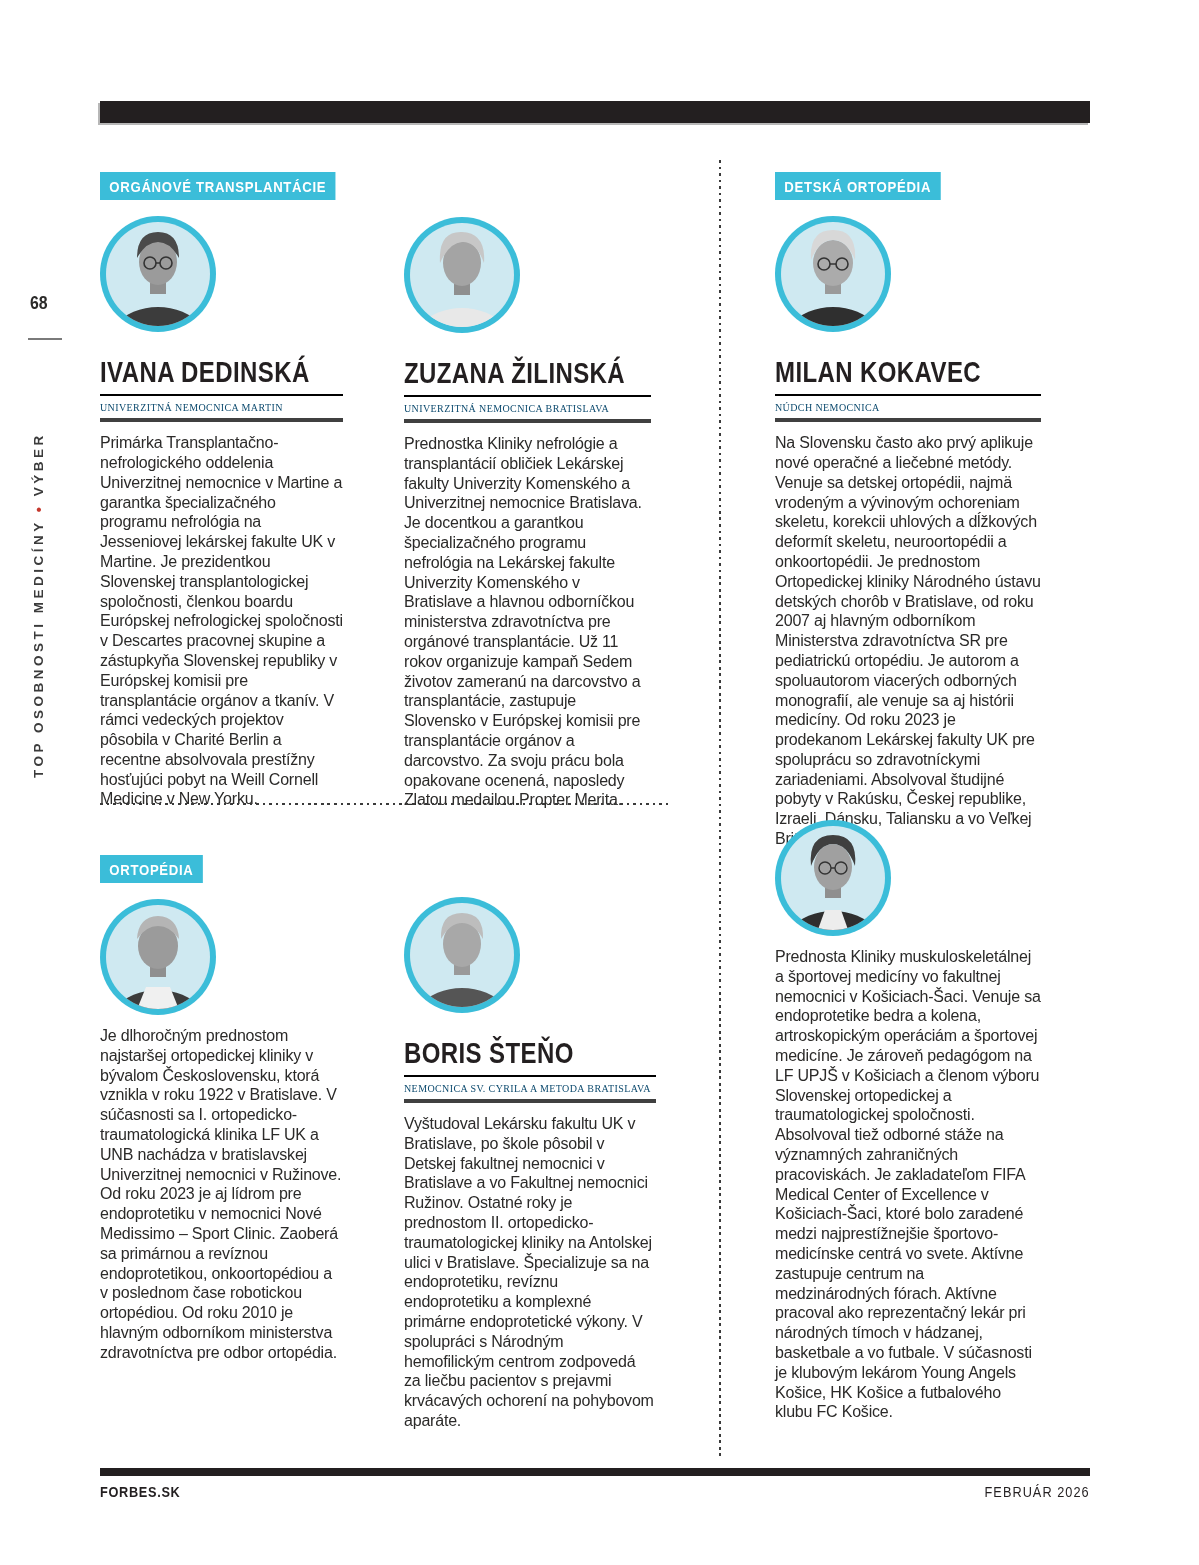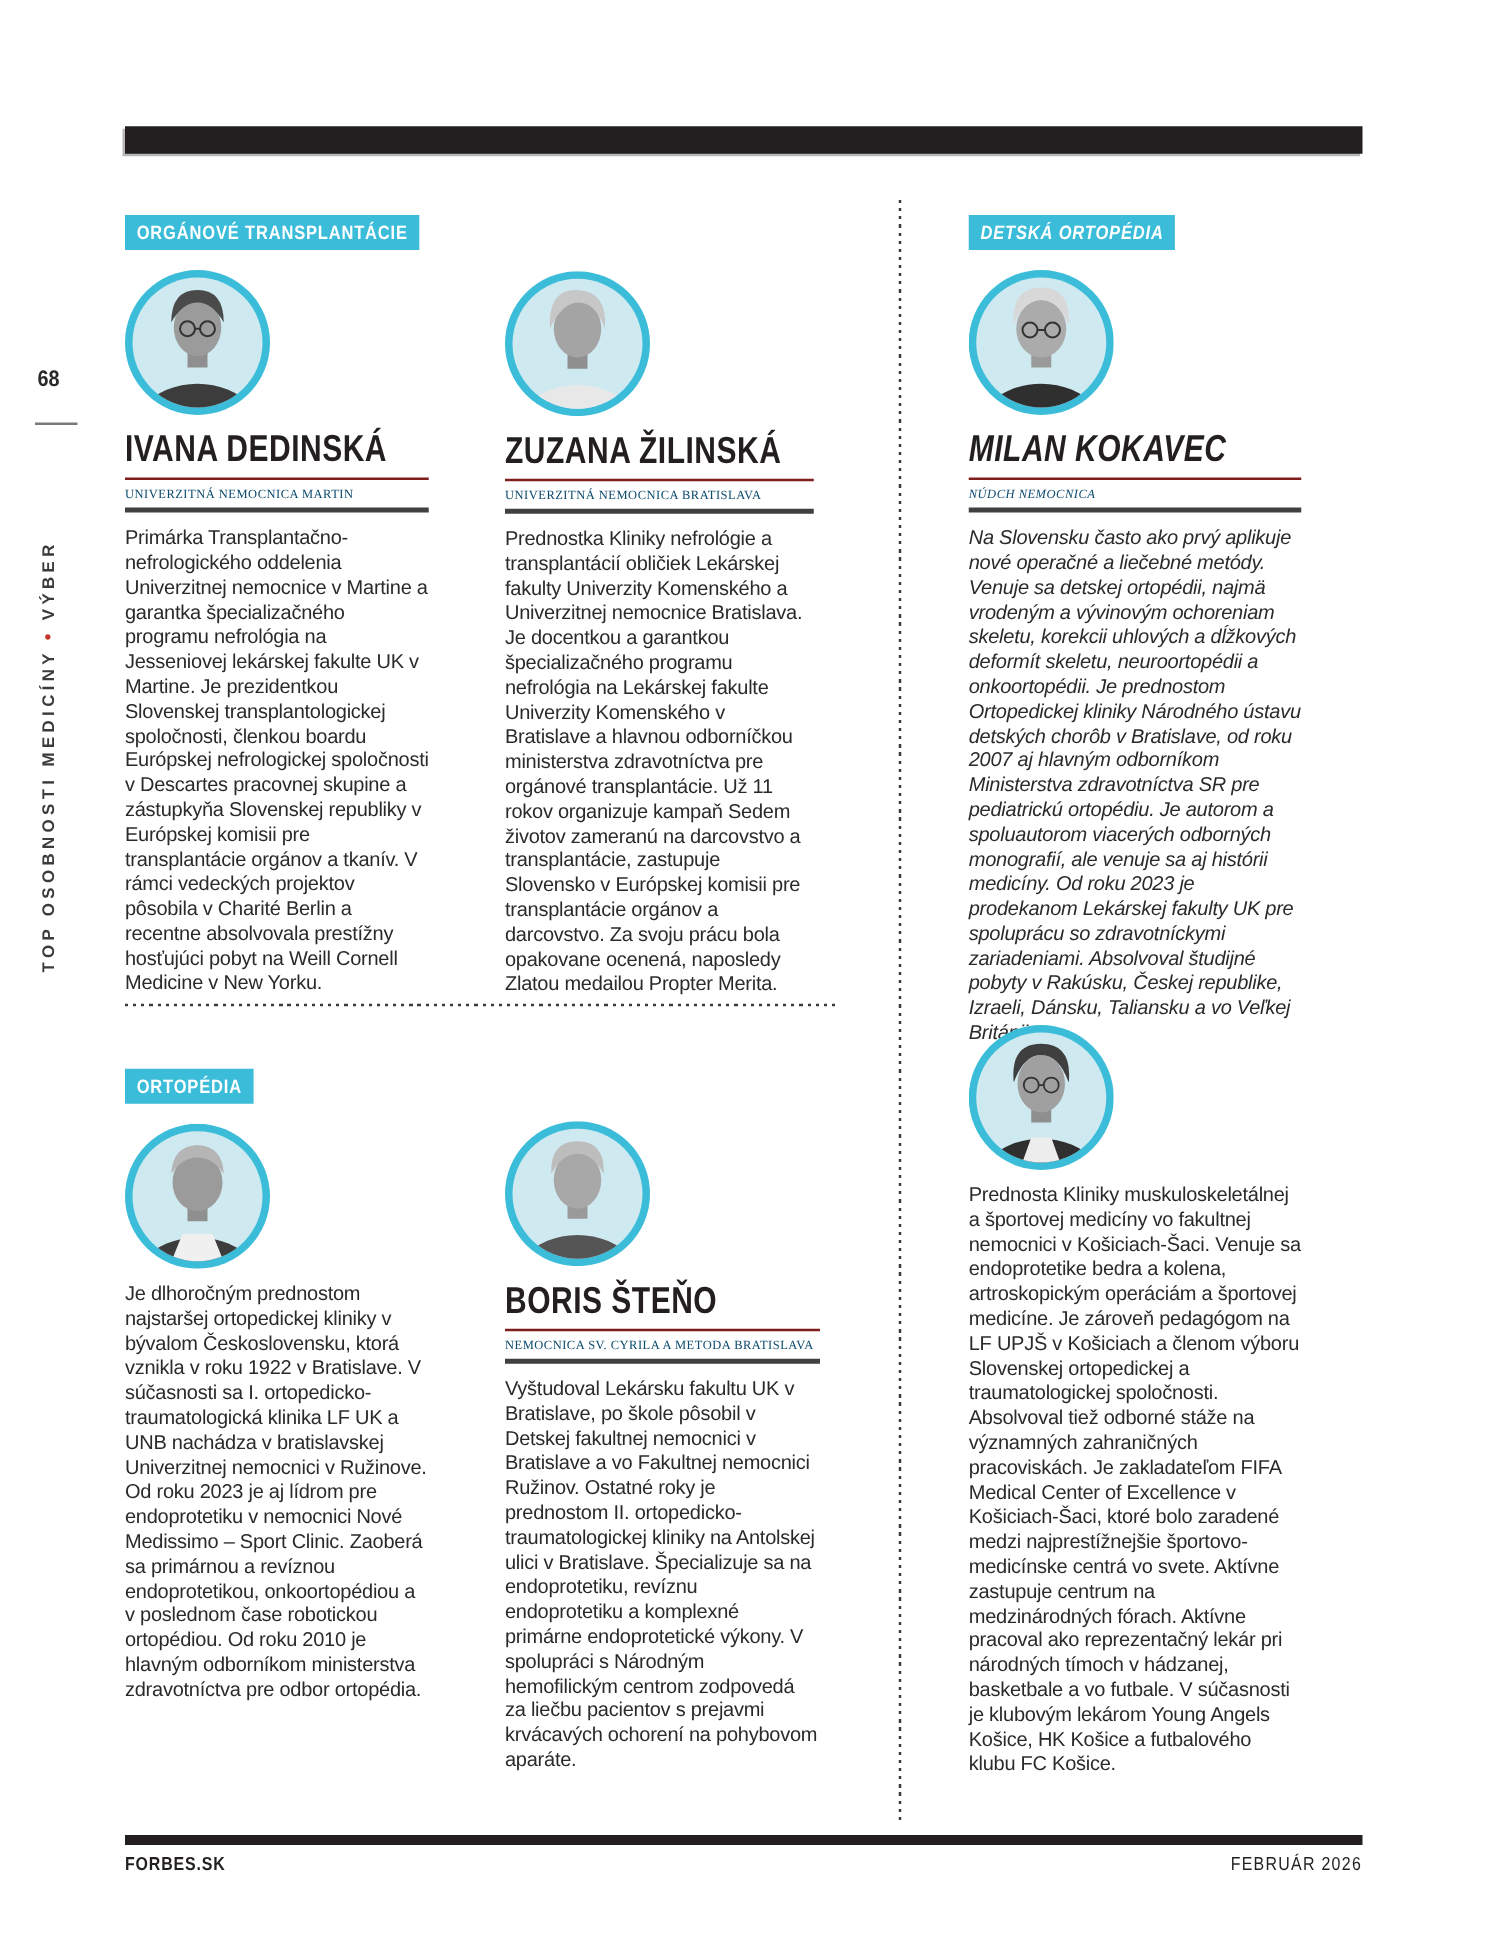--- a/index.html
+++ b/index.html
@@ -10,30 +10,30 @@
   .pagenum{position:absolute;left:30px;top:293px;font-size:18px;font-weight:700;color:#2b2a29;
            transform:scaleX(.88);transform-origin:0 0;}
   .pagenum-rule{position:absolute;left:28px;top:338px;width:34px;height:2px;background:#7a7a7a;}
   .side-vert{position:absolute;left:30px;top:368px;height:410px;
              writing-mode:vertical-rl;transform:rotate(180deg);
              font-size:13.5px;font-weight:700;letter-spacing:3.5px;color:#3b3b3b;white-space:nowrap;}
   .side-vert .dot{color:#c5372c;font-size:15px;}
   .profile{position:absolute;}
   .p1{left:100px;top:172px;width:243px;}
   .p2{left:404px;top:217px;width:247px;}
-  .p3{left:775px;top:172px;width:266px;font-style:italic;}
+  .p3{left:775px;top:172px;width:266px;}
   .p4{left:100px;top:855px;width:243px;}
   .p5{left:404px;top:897px;width:252px;}
   .p6{left:775px;top:820px;width:266px;}
   .tag{display:inline-block;background:#3bbdd9;color:#fff;padding:6px 11px 5px;
        font-size:15.5px;font-weight:700;letter-spacing:.8px;line-height:1.1;
        transform:scaleX(.85);transform-origin:0 50%;margin-bottom:16px;white-space:nowrap;}
   .avatar{display:block;width:116px;height:116px;}
-  .name{margin-top:13px;font-size:30px;font-weight:700;line-height:1.02;color:#231f20;
-        border-bottom:2px solid #7f1d1d;padding-bottom:6px;white-space:nowrap;}
+  .name{margin-top:25px;font-size:30px;font-weight:700;line-height:1.02;color:#231f20;
+        border-bottom:2px solid #000000;padding-bottom:6px;white-space:nowrap;}
   .name .cond{display:inline-block;transform:scaleX(.8);transform-origin:0 50%;letter-spacing:.5px;}
   .org{font-family:"Liberation Serif",serif;font-size:10px;letter-spacing:.4px;color:#0c4a6e;
        line-height:1.35;padding:5px 0 4px;border-bottom:4px solid #404040;}
   .bio{margin-top:11px;font-size:16px;line-height:19.8px;letter-spacing:-.2px;color:#2b2a29;
        text-align:left;}
   .dot-h{position:absolute;left:100px;top:803px;width:568px;height:2px;
          background-image:repeating-linear-gradient(to right,#3a3a3a 0 2.5px,transparent 2.5px 6.5px);}
   .dot-v{position:absolute;left:719px;top:160px;width:2px;height:1296px;
          background-image:repeating-linear-gradient(to bottom,#3a3a3a 0 2.5px,transparent 2.5px 6.5px);}
   .footbar{position:absolute;left:100px;top:1468px;width:990px;height:8px;background:#231f20;}

